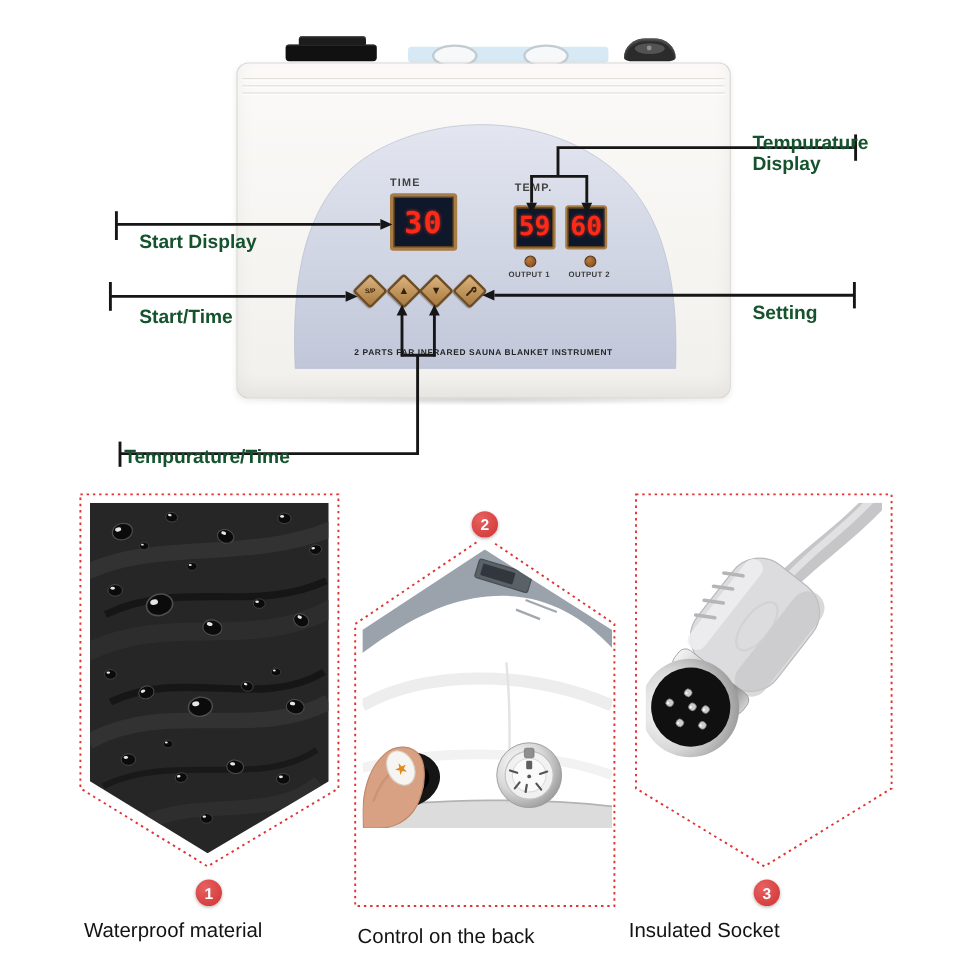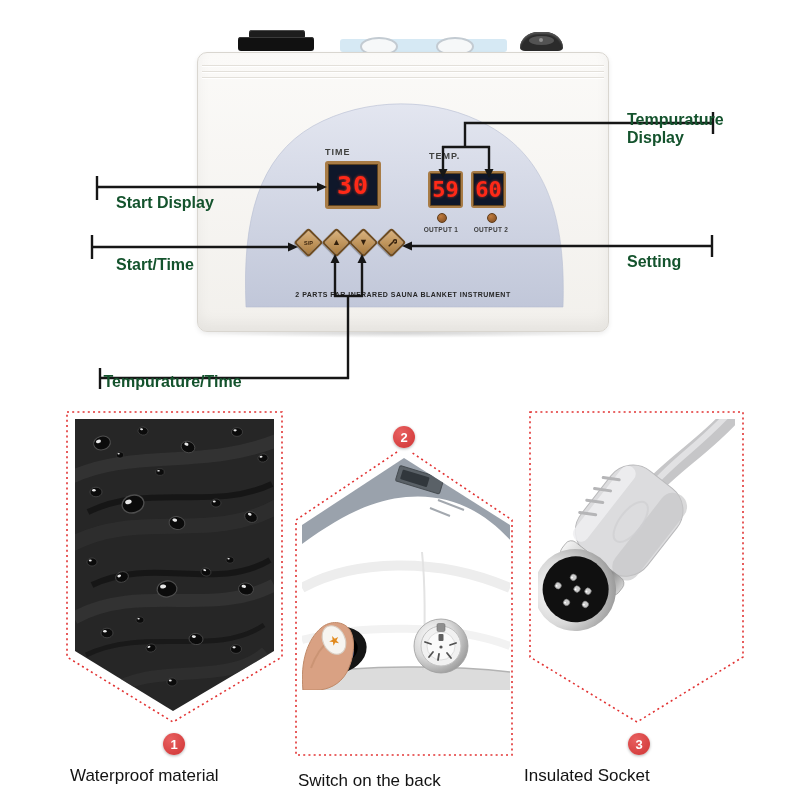--- a/index.html
+++ b/index.html
@@ -303,15 +303,15 @@
   <div class="abs rlabel" style="left:116px;top:224px">Start/Time</div>
   <div class="abs rlabel" style="left:627px;top:221px">Setting</div>
   <div class="abs rlabel center" style="left:100px;top:341px;width:145px">
     <div>Tempurature/Time</div>
   </div>
 
   <div class="abs badge" style="left:163px;top:733px">1</div>
   <div class="abs badge" style="left:393px;top:426px">2</div>
   <div class="abs badge" style="left:628px;top:733px">3</div>
   <div class="abs caption" style="left:70px;top:766px;width:208px">Waterproof material</div>
-  <div class="abs caption" style="left:298px;top:771px;width:220px">Switch on the back</div>
+  <div class="abs caption" style="left:298px;top:771px;width:220px">Control on the back</div>
   <div class="abs caption" style="left:524px;top:766px;width:208px">Insulated Socket</div>
 </div>
 
 </body></html>

